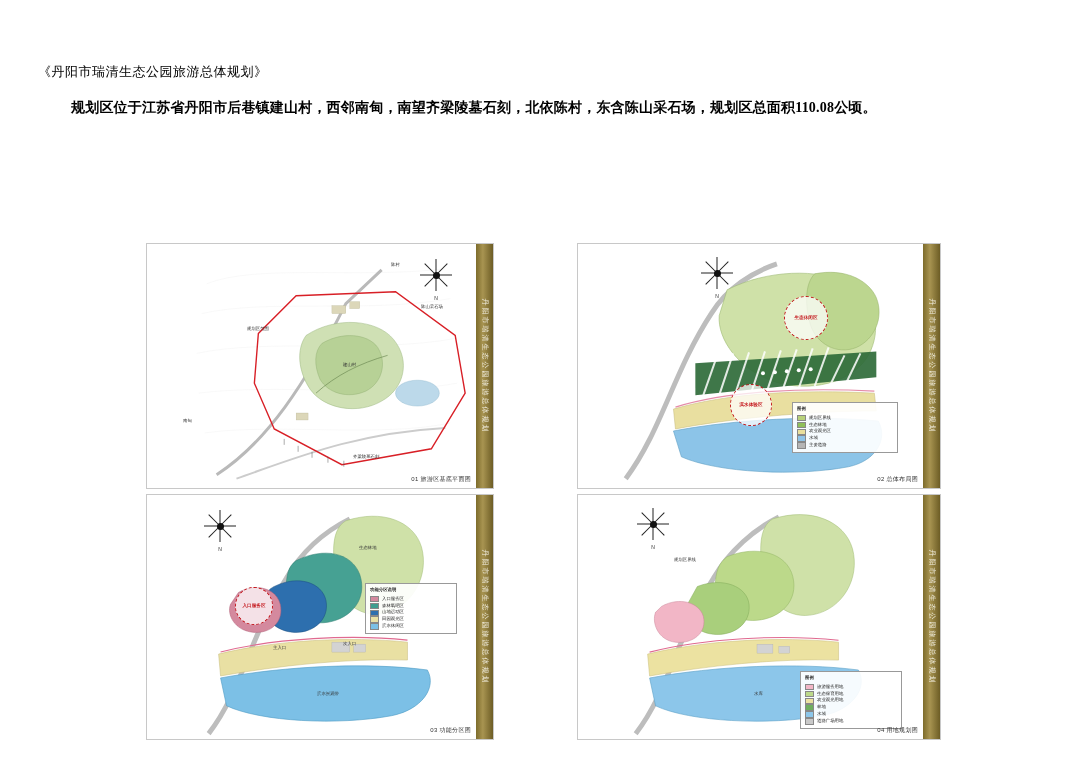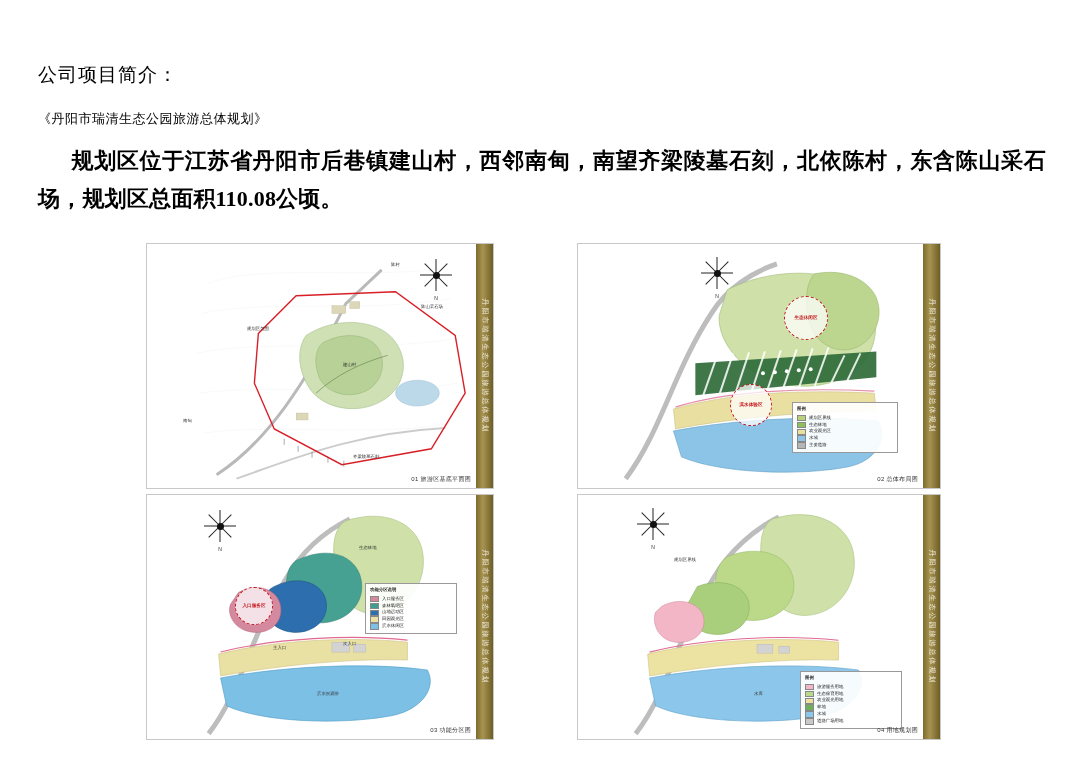--- a/index.html
+++ b/index.html
@@ -38,21 +38,21 @@
   }
   .doc-title {
     font-size: 13px;
     font-family: "Liberation Serif", serif;
     color: #000;
     letter-spacing: 0.5px;
     margin: 0 0 14px 0;
     line-height: 1.5;
   }
   .para {
-    font-size: 22px;
+    font-size: 14px;
     font-weight: bold;
     line-height: 1.72;
     color: #000;
     margin: 0;
     text-align: justify;
     letter-spacing: 0.2px;
   }
   .para .indent { display: inline-block; width: 33px; }
 
   
@@ -175,21 +175,20 @@
     text-align: center;
     line-height: 1.1;
   }
 </style>
 </head>
 <body>
 
 <div class="page">
 
   <div class="doc-body">
-    <div class="intro-title">公司项目简介：</div>
     <div class="doc-title">《丹阳市瑞清生态公园旅游总体规划》</div>
     <p class="para"><span class="indent"></span><span>规划区位于江苏省丹阳市后巷镇建山村，西邻南甸，南望齐梁陵墓石刻，北依陈村，东含陈山采石场，规划区总面积110.08公顷。</span></p>
   </div>
 
   <div class="figures">
 
     <div class="fig">
       <svg class="fig-canvas" viewBox="0 0 348 246" preserveAspectRatio="none">
         <rect x="0" y="0" width="348" height="246" fill="#ffffff"></rect>
 

